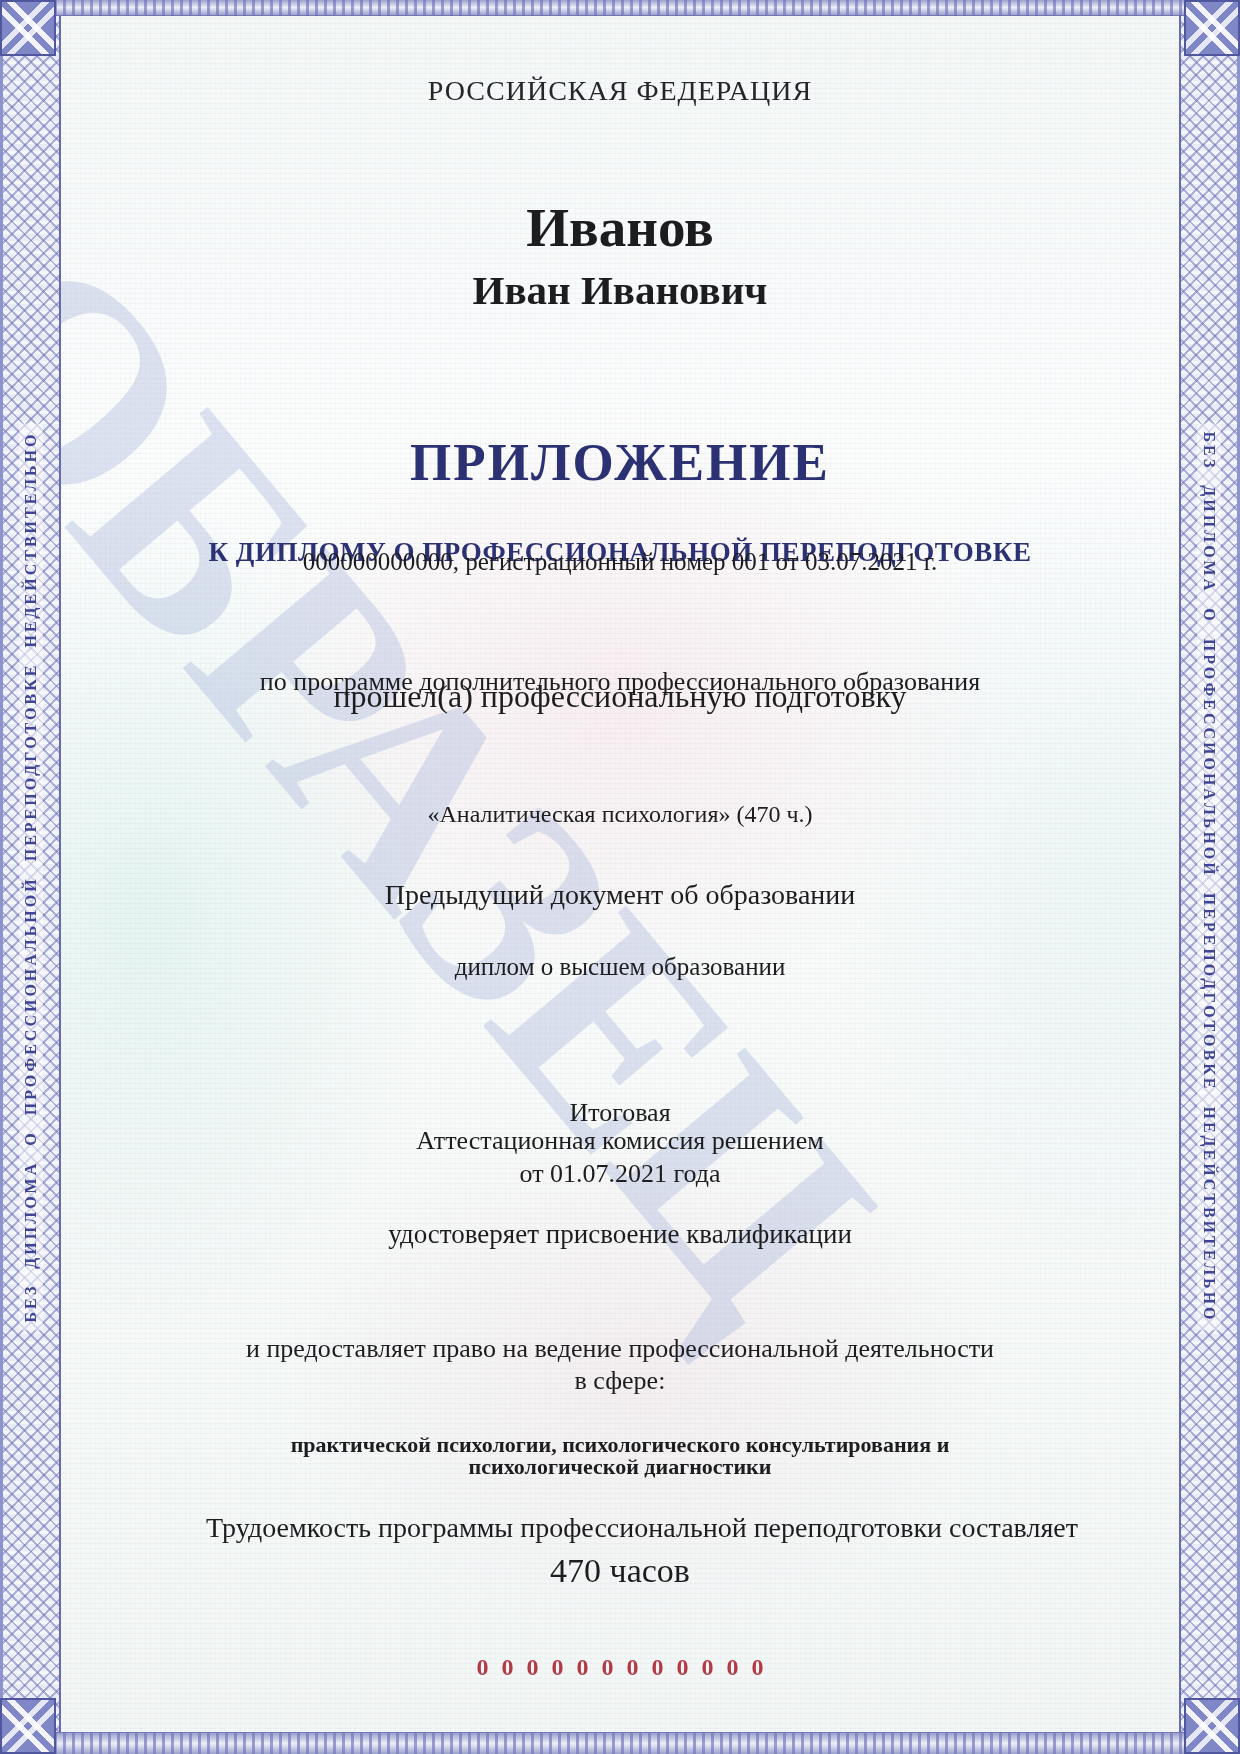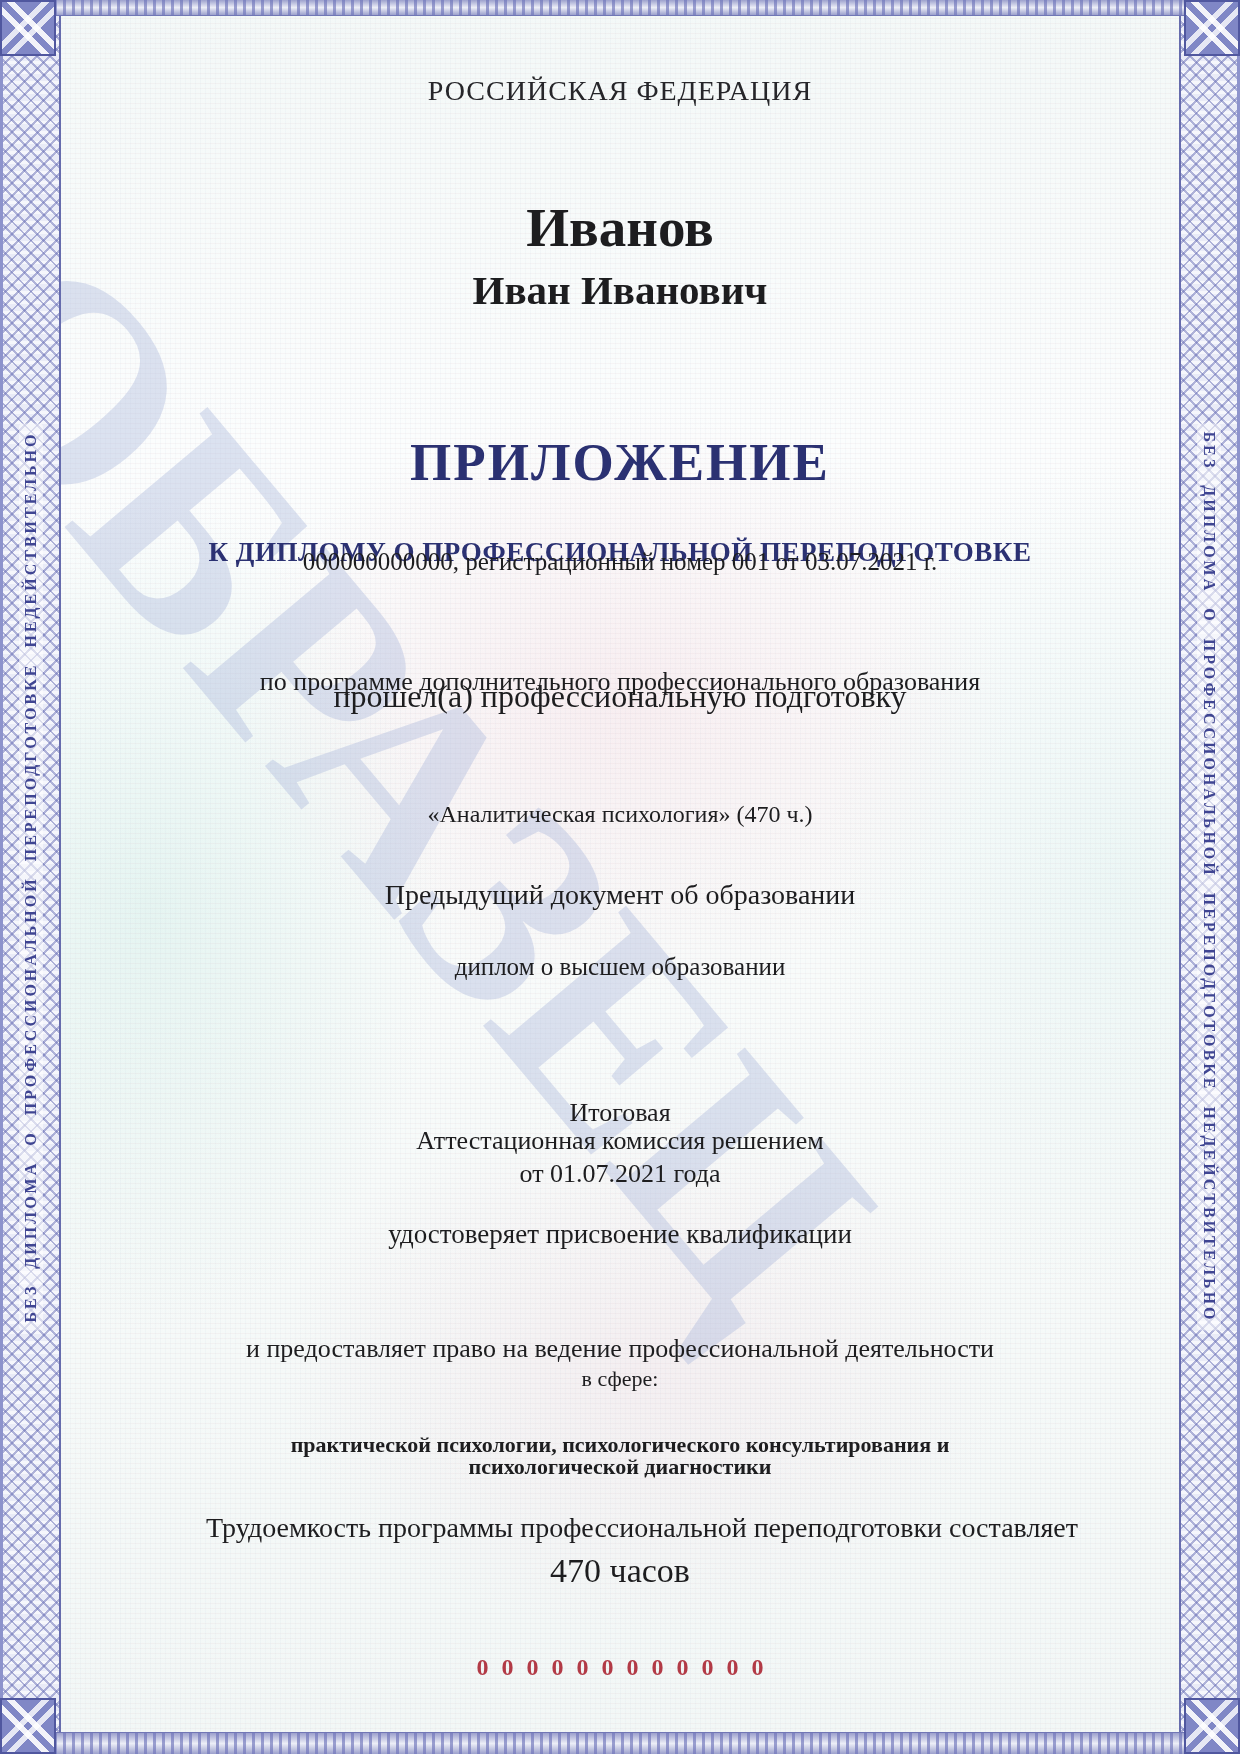--- a/index.html
+++ b/index.html
@@ -83,21 +83,21 @@
   .train1{top:642px;font-size:32px;margin-top:36px;}
   .train2{top:667px;font-size:26px;}
   .program{top:801px;font-size:24px;}
   .prevlab{top:879px;font-size:28px;}
   .prevval{top:953px;font-size:25px;}
   .comm1{top:1098px;font-size:26px;}
   .comm2{top:1126px;font-size:26px;}
   .commdate{top:1159px;font-size:26px;}
   .certify{top:1219px;font-size:27px;}
   .rights1{top:1334px;font-size:26px;}
-  .rights2{top:1366px;font-size:22px;}
+  .rights2{top:1366px;font-size:26px;}
   .sphere1{top:1432px;font-size:22px;font-weight:600;}
   .sphere2{top:1454px;font-size:22px;font-weight:600;}
   .workload{top:1512px;font-size:28px;padding-left:44px;}
   .hours{top:1552px;font-size:34px;}
   .formnum{
     top:1646px;font-size:24px;font-weight:bold;
     color:#b23a46;letter-spacing:13px;text-indent:13px;margin-top:8px;
   }
 </style>
 </head>

